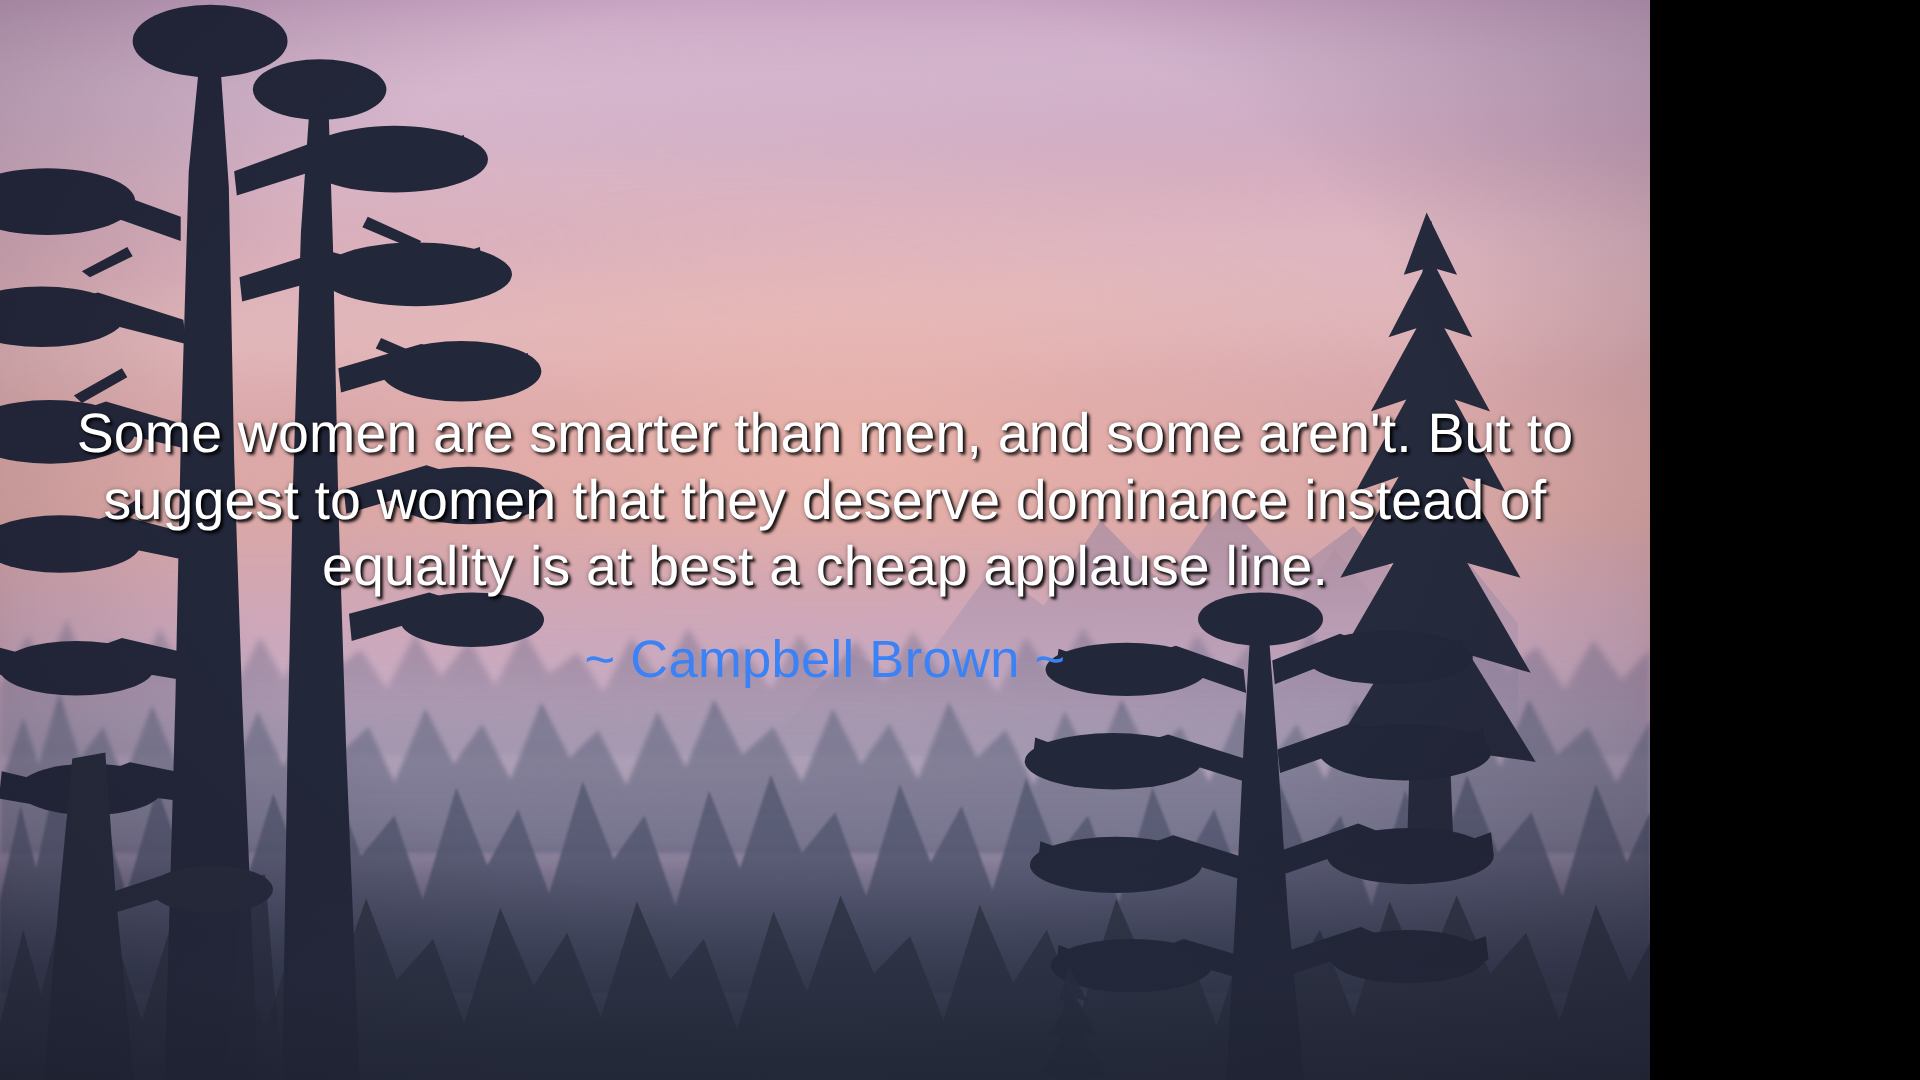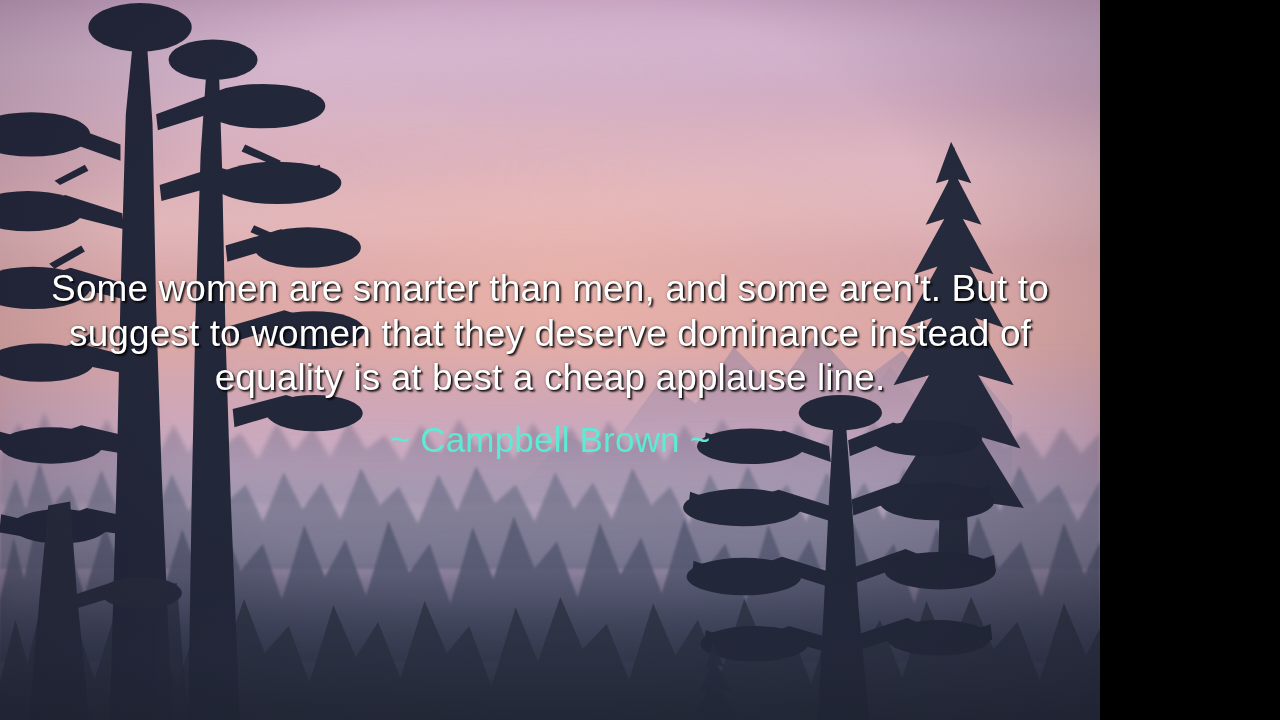--- a/index.html
+++ b/index.html
@@ -160,21 +160,21 @@
     letter-spacing: 0.1px;
     text-shadow:
       2px 2px 2px rgba(0,0,0,0.72),
       1px 1px 1px rgba(0,0,0,0.55),
       0 0 3px rgba(0,0,0,0.35);
     margin: 0;
     font-weight: 400;
   }
   .author {
     margin-top: 18px;
-    color: #5eead4;
+    color: #3b82f6;
     font-size: 35px;
     line-height: 42px;
     text-align: center;
     font-weight: 400;
     letter-spacing: 0.2px;
   }
 </style>
 </head>
 <body>
 

